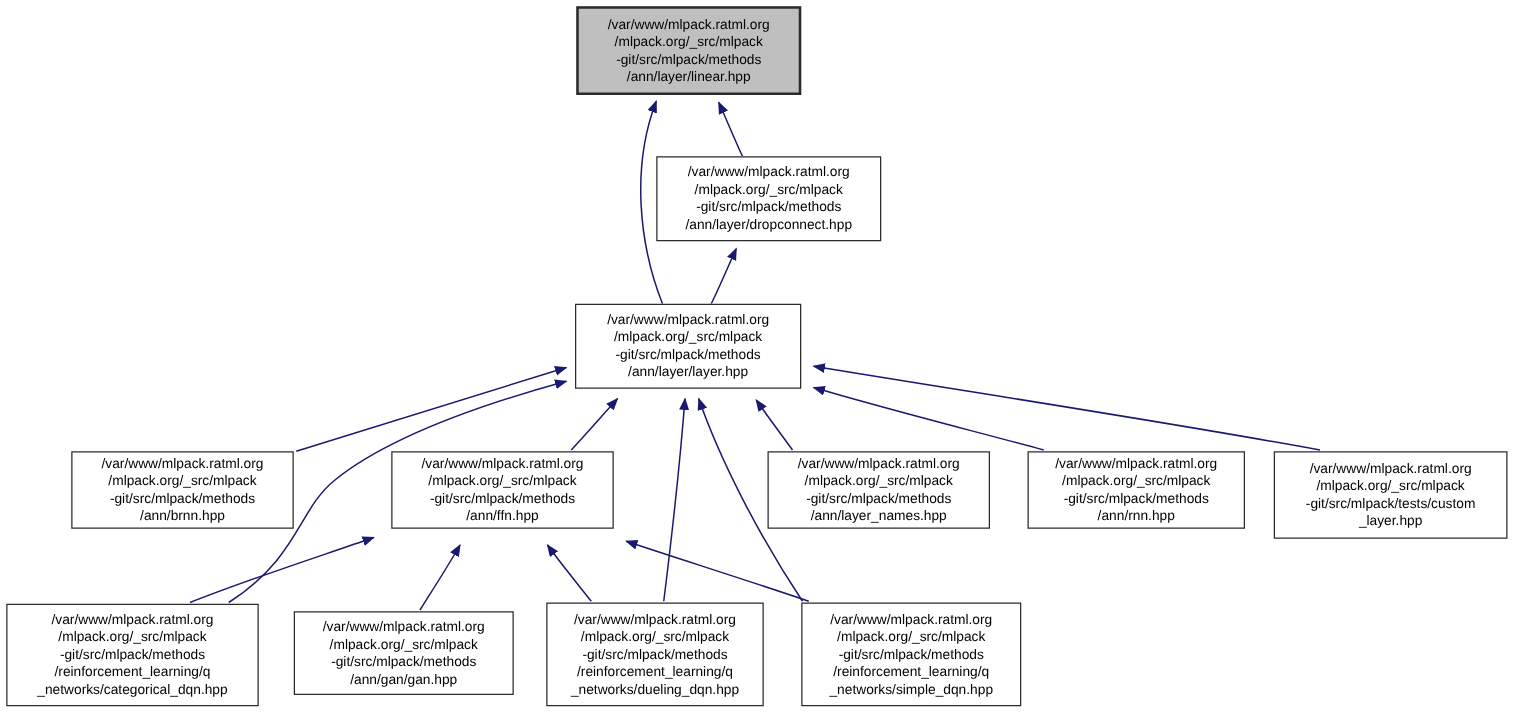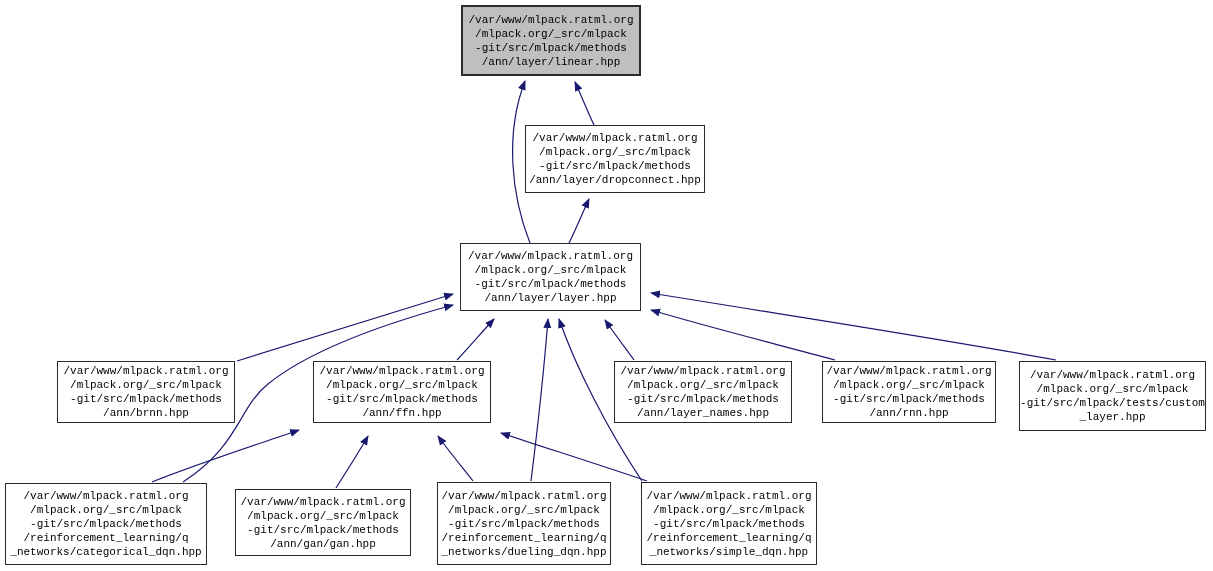--- a/index.html
+++ b/index.html
@@ -1,21 +1,21 @@
 <!DOCTYPE html>
 <html style="--bg: #ffffff; --edge: #191970; --node-fill: #ffffff; --node-border: #2b2b2b; --selected-fill: #bfbfbf; --text: #000000;"><head>
 <meta charset="utf-8">
 <style>
   html,body{margin:0;padding:0;background:#ffffff;}
   #stage{
     position:relative;
     width:1213px;height:571px;
     background:var(--bg,#ffffff);
     overflow:hidden;
-    font-family:Liberation Mono, monospace;
+    font-family:Liberation Sans, sans-serif;
   }
   #edges{
     position:absolute;left:0;top:0;width:1213px;height:571px;
     pointer-events:none;
   }
   .node{
     position:absolute;
     box-sizing:border-box;
     background:var(--node-fill,#ffffff);
     border:1px solid var(--node-border,#2b2b2b);

